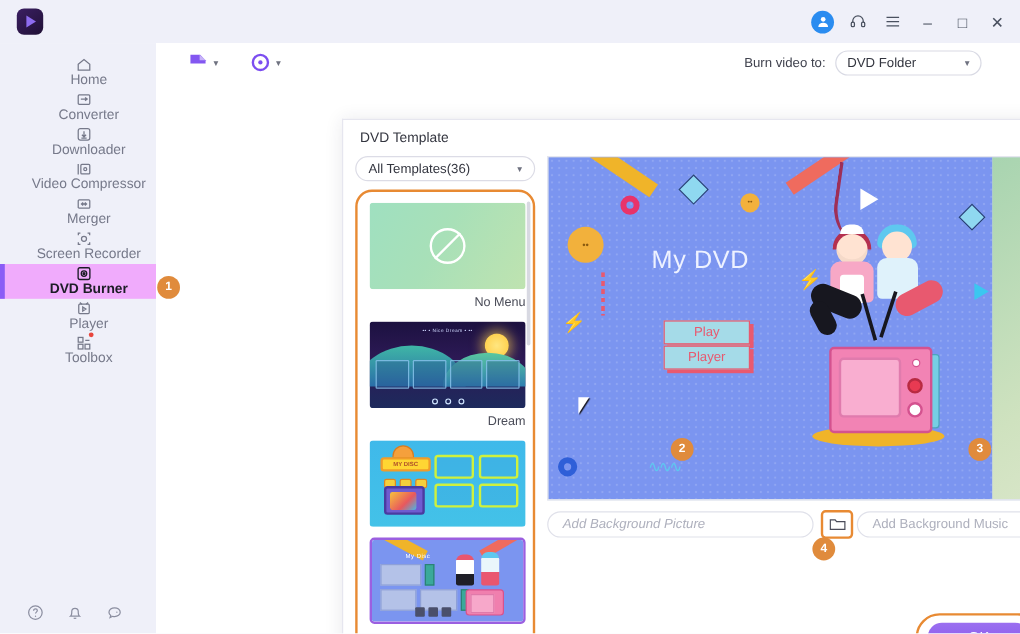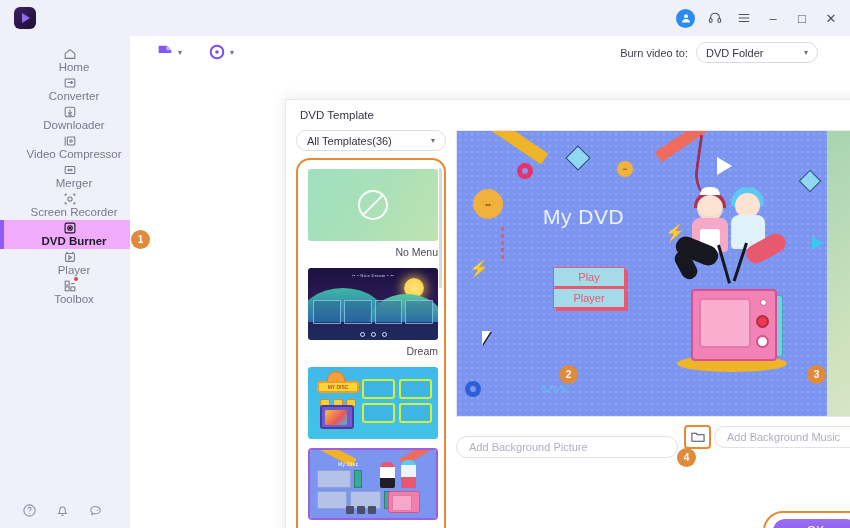--- a/index.html
+++ b/index.html
@@ -459,21 +459,21 @@
 
   
   #bg-row {
     position: absolute; left: 170px; top: 325px; width: 513px; height: 26px;
   }
   .bg-input {
     position: absolute; height: 22px; border: 1px solid #e0e1ea;
     border-radius: 11px; background: #fff; display: flex; align-items: center;
     padding: 0 12px; font-size: 11px; color: #aeb0bd;
   }
-  #bg-pic-input { left: 0; top: 11px; width: 222px; }
+  #bg-pic-input { left: 0; top: 1px; width: 222px; font-style: italic; }
   #bg-mus-input { left: 258px; top: 1px; width: 218px; }
   .folder-btn {
     position: absolute; top: 0; width: 27px; height: 24px;
     border: 2px solid #e88a33; border-radius: 4px; background: #fff;
     display: flex; align-items: center; justify-content: center;
     color: #4b4d5a;
   }
   #folder-pic { left: 228px; }
   .folder-btn svg { width: 14px; height: 12px; }
 

